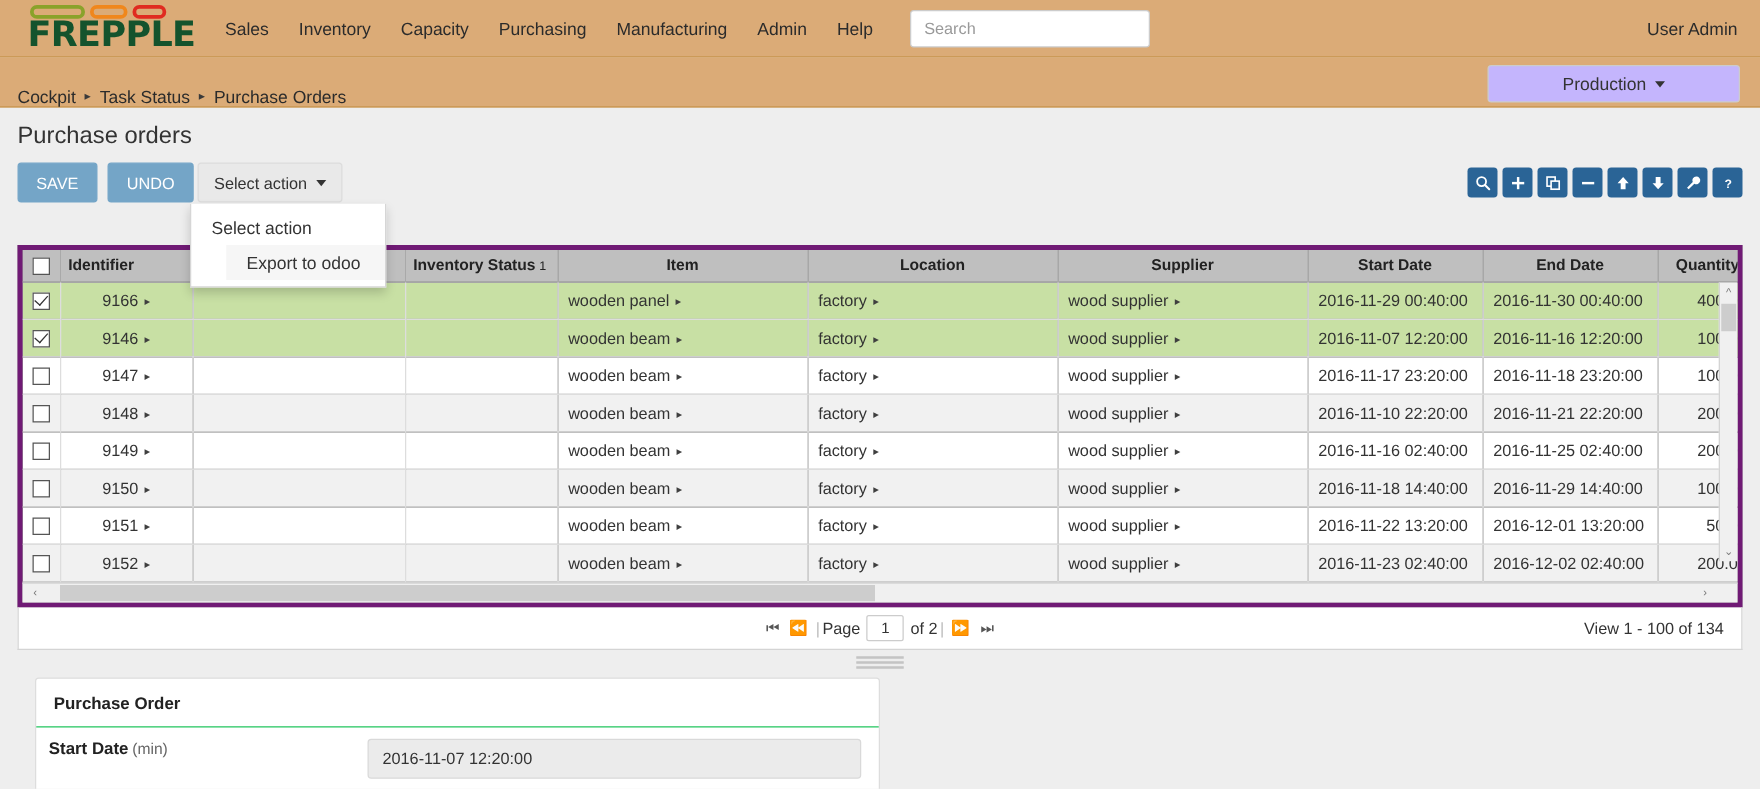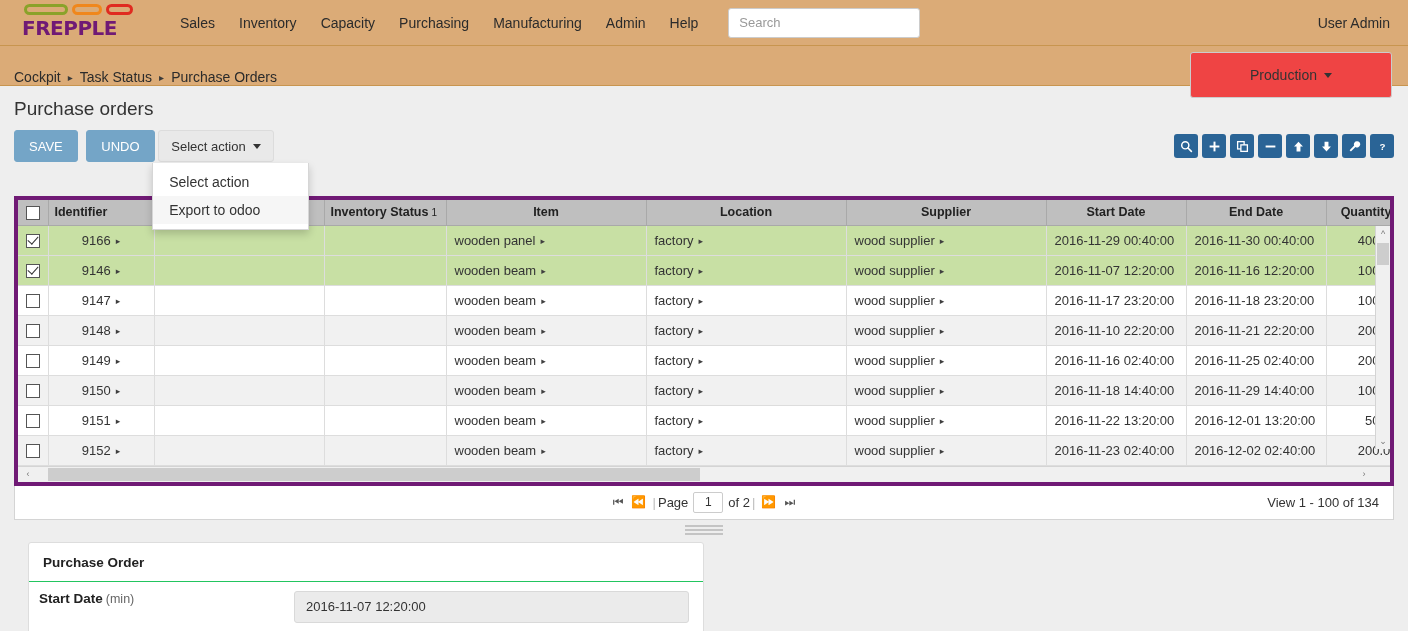--- a/index.html
+++ b/index.html
@@ -39,23 +39,23 @@
   }
   .pill { height: 11px; border-radius: 7px; border: 3px solid; }
   .pill.p1 { width: 44px; border-color: #8aa22a; }
   .pill.p2 { width: 30px; border-color: #f0871c; }
   .pill.p3 { width: 27px; border-color: #e02b20; }
   .logo-text {
     position: absolute;
     top: 12px; left: 8px;
     font-family: "DejaVu Sans", sans-serif;
     font-weight: bold;
-    font-size: 20px;
+    font-size: 28px;
     letter-spacing: -0.5px;
-    color: #701a75;
+    color: #14532d;
     line-height: 28px;
     text-align: right;
   }
   .nav-links { display: flex; align-items: center; gap: 0px; }
   .nav-links a {
     color: #2b2b2b;
     text-decoration: none;
     font-size: 14px;
     padding: 6px 12px;
     white-space: nowrap;
@@ -91,22 +91,22 @@
     display: flex;
     align-items: flex-end;
     padding: 0 14px;
   }
   .crumbs { display: flex; align-items: center; font-size: 14px; color: #2b2b2b; }
   .crumbs a { color: #2b2b2b; text-decoration: none; }
   .crumb-sep { margin: 0 7px; font-size: 10px; color: #3a3a3a; }
   .prod-btn {
     position: absolute;
     right: 16px; top: 6px;
-    width: 202px; height: 46px;
-    background: #ef4444;
+    width: 202px; height: 30px;
+    background: #c4b5fd;
     border: 1px solid #ccc;
     border-radius: 3px;
     display: flex;
     align-items: center;
     justify-content: center;
     font-size: 14px;
     color: #333;
     cursor: pointer;
   }
   .caret {
@@ -166,21 +166,21 @@
     z-index: 50;
     padding: 5px 0;
   }
   .dropdown-item {
     padding: 6px 16px;
     font-size: 14px;
     color: #333;
     cursor: pointer;
     white-space: nowrap;
   }
-  .dropdown-item.hl { background: #f6f6f6; }
+  .dropdown-item.hl { background: #f6f6f6; margin-left: 28px; }
 
   .toolbtns { position: absolute; right: 0; top: 0; display: flex; gap: 4px; }
   .tool {
     width: 24px; height: 24px;
     background: #2a6496;
     border-radius: 3px;
     display: flex;
     align-items: center;
     justify-content: center;
     cursor: pointer;

